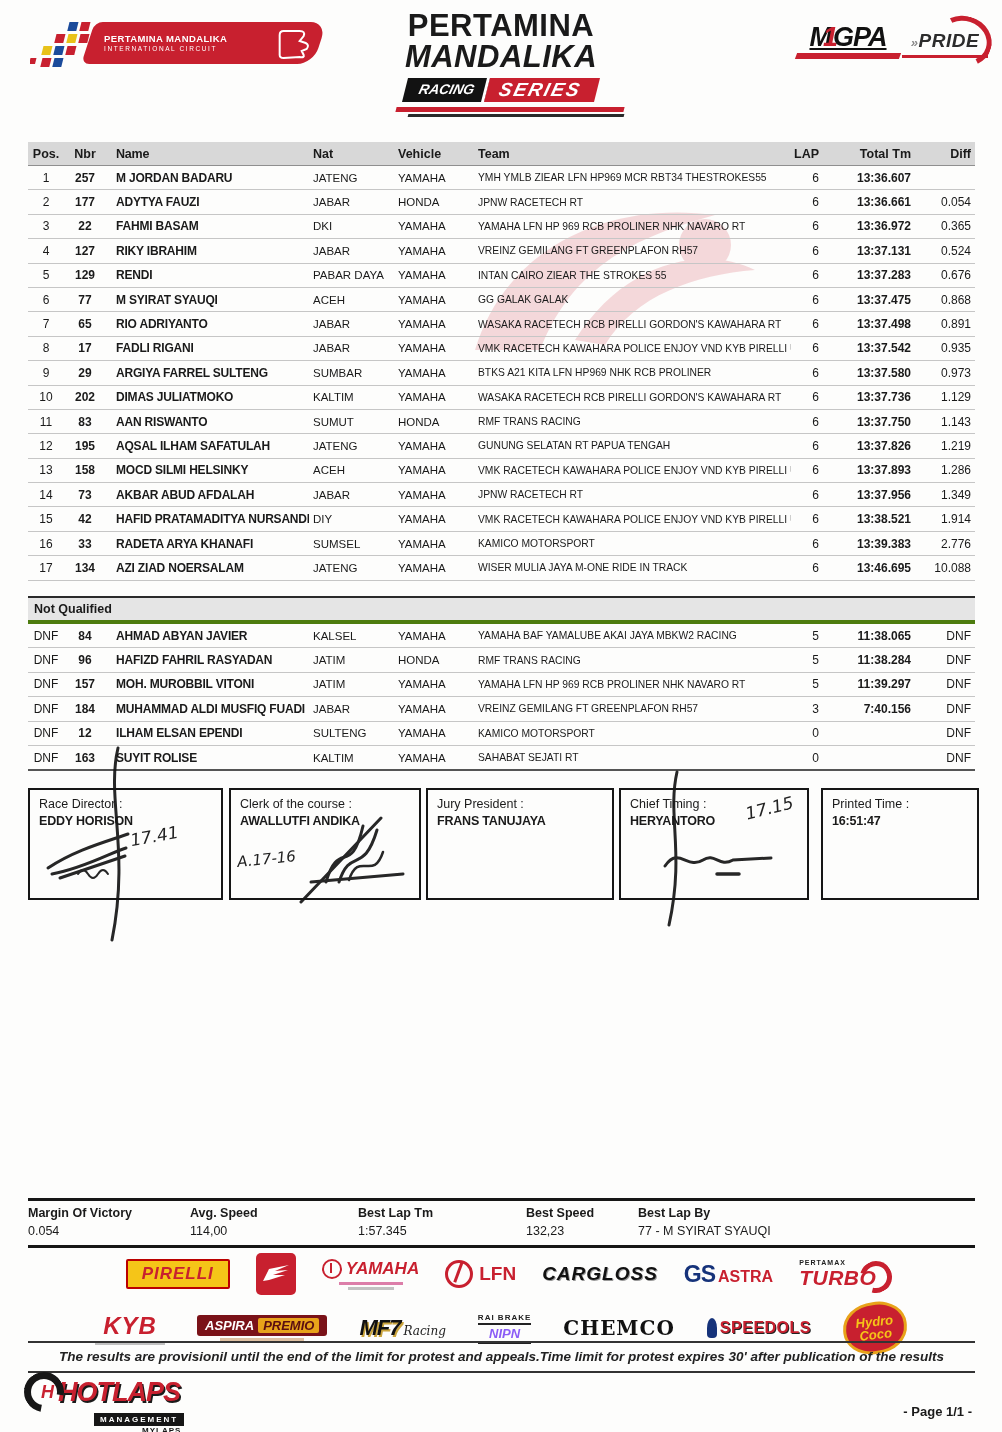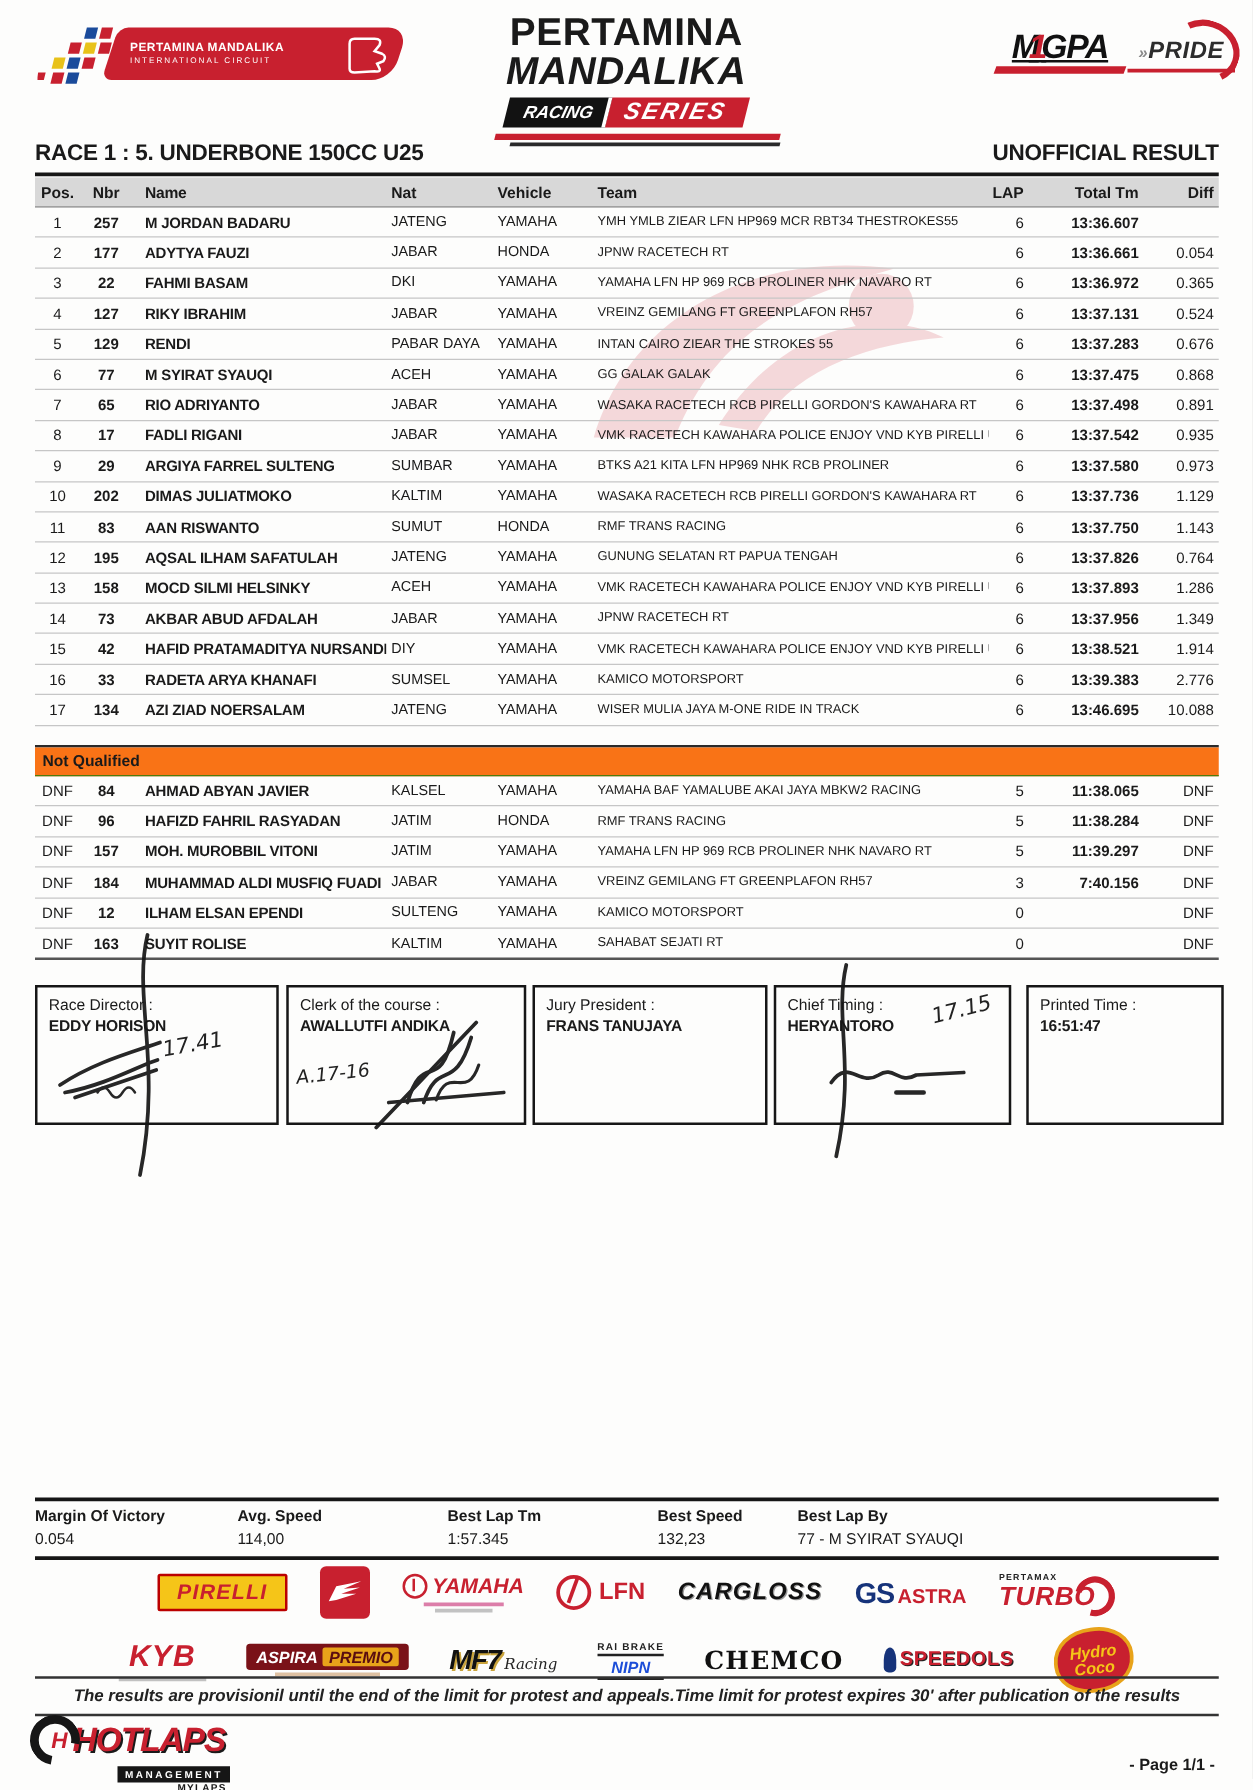--- a/index.html
+++ b/index.html
@@ -60,22 +60,22 @@
   .c-vehicle{padding-left:4px;font-size:11.5px;}
   .c-team{padding-left:4px;font-size:10.3px;white-space:nowrap;overflow:hidden;}
   .c-lap{text-align:right;padding-right:8px;}
   .c-total{text-align:right;font-weight:bold;padding-right:6px;}
   .c-diff{text-align:right;padding-right:4px;}
   .t-head .c-name,.t-head .c-nat,.t-head .c-vehicle,.t-head .c-team{font-size:12.5px;}
   .t-head .c-pos{text-align:center;}
 
   
   .nq{position:absolute;left:28px;top:596px;width:947px;border-top:2px solid #2a2a2a;z-index:1;}
-  .nq-bar{background:#f97316;height:22px;line-height:22px;font-weight:bold;font-size:12.5px;
-          padding-left:6px;border-bottom:1px solid #4d7c0f;}
+  .nq-bar{background:#e5e5e5;height:22px;line-height:22px;font-weight:bold;font-size:12.5px;
+          padding-left:6px;border-bottom:4px solid #4d7c0f;}
   .nq .t-row:last-child{border-bottom:2px solid #555;}
 
   
   .officials{position:absolute;left:28px;top:788px;display:flex;z-index:3;}
   .obox{border:2px solid #161616;height:112px;box-sizing:border-box;padding:7px 9px;position:relative;background:transparent;}
   .obox .role{font-size:12.5px;}
   .obox .oname{font-size:12.5px;font-weight:bold;margin-top:3px;letter-spacing:-0.2px;}
   .sig{position:absolute;left:0;top:0;overflow:visible;pointer-events:none;}
   .hand{position:absolute;font-family:"DejaVu Sans",sans-serif;font-style:italic;font-size:17px;color:#222;}
 
@@ -117,21 +117,21 @@
   .sp-aspira{display:flex;align-items:center;background:#7a1218;border-radius:3px;padding:3px 8px;gap:4px;}
   .sp-aspira .a1{color:#fff;font-weight:bold;font-style:italic;font-size:13px;}
   .sp-aspira .a2{background:#e8a31a;color:#5a0d10;font-weight:bold;font-style:italic;font-size:13px;padding:0 5px;border-radius:2px;}
   .asub{width:84px;height:3px;background:#c96;opacity:.6;margin-top:2px;}
   .sp-mf7{display:flex;align-items:baseline;gap:3px;}
   .sp-mf7 .m1{font-weight:bold;font-style:italic;font-size:22px;color:#111;
               text-shadow:1.5px 1.5px 0 #caa43c;letter-spacing:-1px;}
   .sp-mf7 .m2{font-family:"DejaVu Serif",serif;font-style:italic;font-size:12px;color:#222;}
   .sp-brake{text-align:center;}
   .sp-brake .b1{font-size:8px;font-weight:bold;letter-spacing:1px;color:#222;}
-  .sp-brake .b2{font-style:italic;font-weight:bold;font-size:13px;color:#1d4ed8;border-top:2px solid #222;
+  .sp-brake .b2{font-style:italic;font-weight:bold;font-size:13px;color:#8b5cf6;border-top:2px solid #222;
                 border-bottom:2px solid #222;padding:1px 6px;margin-top:1px;}
   .sp-chemco{font-family:"DejaVu Serif",serif;font-weight:bold;font-size:20px;color:#111;letter-spacing:1px;}
   .sp-speedols{display:flex;align-items:center;gap:3px;}
   .sp-speedols .s-ico{width:10px;height:20px;background:#16337a;border-radius:50% 50% 4px 4px;}
   .sp-speedols .s-txt{color:#c8202f;font-weight:bold;font-size:16px;
                       text-shadow:1px 1px 0 #222;letter-spacing:.5px;}
   .sp-hydro{width:58px;height:46px;background:#c8202f;border:3px solid #e8a31a;border-radius:50% 45% 50% 45%;
             display:flex;flex-direction:column;align-items:center;justify-content:center;transform:rotate(-6deg);}
   .sp-hydro .h1,.sp-hydro .h2{color:#f5c518;font-weight:bold;font-style:italic;font-size:13px;line-height:1;}
 
@@ -201,24 +201,20 @@
     </div>
     <div class="mgpa-bar"></div>
   </div>
 
   <div class="logo-pride">
     <div class="pride-arc"></div>
     <div class="pride-txt"><span class="chev">»</span><span>PRIDE</span></div>
     <div class="pride-bar"></div>
   </div>
 
-  <div class="title-row">
-    <span class="t-l">RACE 1 : 5. UNDERBONE 150CC U25</span>
-    <span class="t-r">UNOFFICIAL RESULT</span>
-  </div>
 
   <svg class="watermark" width="330" height="175" viewBox="0 0 330 175">
     <path d="M20 160 C50 60 150 10 260 25 C190 45 120 70 85 160 Z" fill="#c8202f"></path>
     <path d="M120 150 C170 70 250 55 300 80 C240 85 180 105 150 155 Z" fill="#c8202f"></path>
     <circle cx="250" cy="55" r="26" fill="#c8202f"></circle>
   </svg>
 
   <div class="results">
     <div class="t-head">
       <span class="c-pos">Pos.</span>
@@ -355,21 +351,21 @@
         </div>
         <div class="t-row">
           <span class="c-pos">12</span>
           <span class="c-nbr">195</span>
           <span class="c-name">AQSAL ILHAM SAFATULAH</span>
           <span class="c-nat">JATENG</span>
           <span class="c-vehicle">YAMAHA</span>
           <span class="c-team">GUNUNG SELATAN RT PAPUA TENGAH</span>
           <span class="c-lap">6</span>
           <span class="c-total">13:37.826</span>
-          <span class="c-diff">0.764</span>
+          <span class="c-diff">1.219</span>
         </div>
         <div class="t-row">
           <span class="c-pos">13</span>
           <span class="c-nbr">158</span>
           <span class="c-name">MOCD SILMI HELSINKY</span>
           <span class="c-nat">ACEH</span>
           <span class="c-vehicle">YAMAHA</span>
           <span class="c-team">VMK RACETECH KAWAHARA POLICE ENJOY VND KYB PIRELLI ULTI-X</span>
           <span class="c-lap">6</span>
           <span class="c-total">13:37.893</span>

